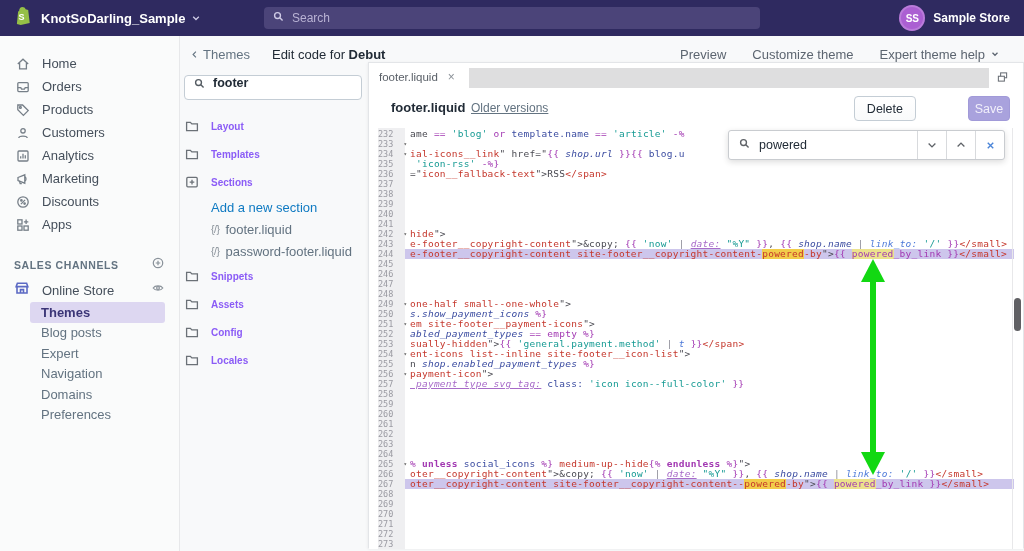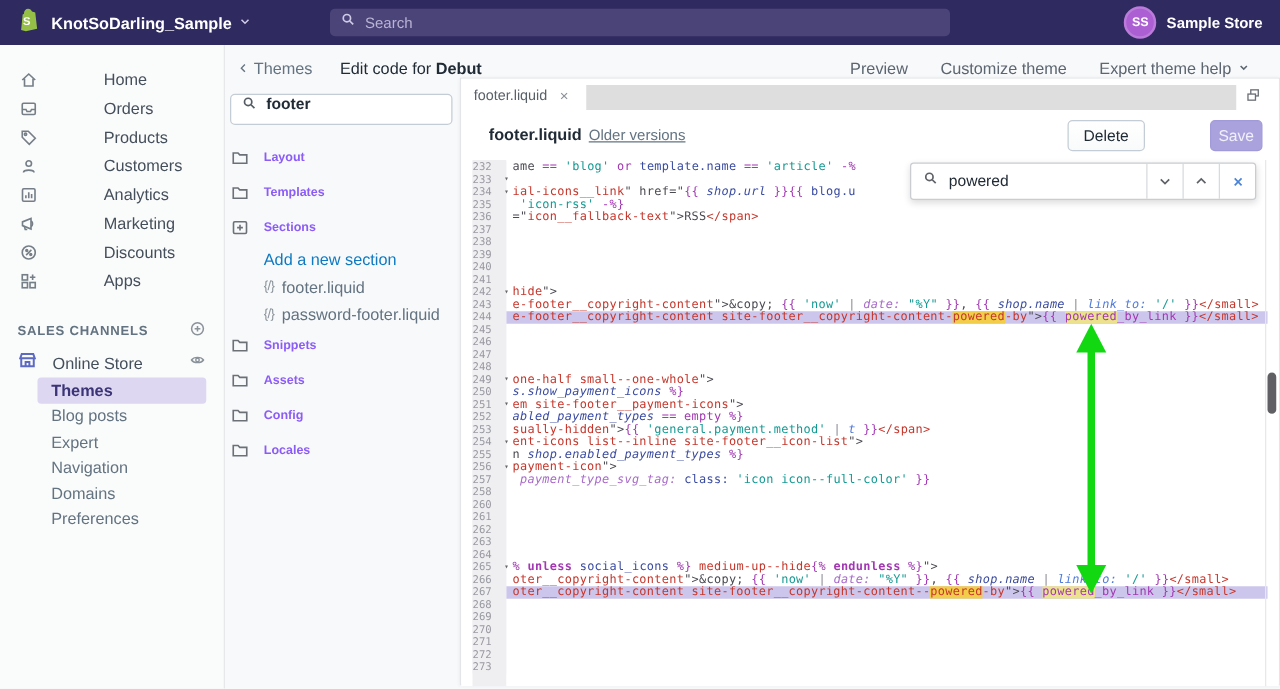--- a/index.html
+++ b/index.html
@@ -25,21 +25,21 @@
   .crumb .back { color:#637381; cursor:pointer; display:flex; align-items:center; }
   .crumb .back svg { margin-right:4px; }
   .page-title { margin-left:22px; color:#212b36; font-size:13px; }
   .page-title b { font-weight:bold; }
   .head-actions { position:absolute; right:24px; display:flex; align-items:center; gap:26px; color:#5c6570; font-size:13px; }
   .head-actions .act { cursor:pointer; display:flex; align-items:center; gap:5px; }
 
   
   .sidebar { position:absolute; left:0; top:36px; width:180px; height:515px; background:#fafbfb; border-right:1px solid #e7e8ea; z-index:6; }
   .side-list { margin-top:16px; }
-  .side-item { height:23px; display:flex; align-items:center; padding:0 14px; color:#454f5b; font-size:13px; cursor:pointer;gap:41px; }
+  .side-item { height:23px; display:flex; align-items:center; padding:0 14px; color:#454f5b; font-size:13px; cursor:pointer; }
   .side-item .ic { width:18px; height:18px; color:#767f88; display:flex; align-items:center; justify-content:center; }
   .side-item .lbl { margin-left:10px; font-weight:500; }
   .sales-row { margin-top:18px; height:22px; display:flex; align-items:center; padding:0 14px; }
   .sales-row .sc-label { color:#637381; font-size:10.5px; font-weight:bold; letter-spacing:.6px; flex:1; }
   .sales-row .ic { color:#8a929a; cursor:pointer; }
   .store-row { height:24px; display:flex; align-items:center; padding:0 14px; margin-top:2px; cursor:pointer; }
   .store-row .ic { width:18px; color:#5c6ac4; }
   .store-row .lbl { margin-left:10px; font-size:13px; color:#454f5b; font-weight:500; flex:1; }
   .store-row .eye { color:#8a929a; }
   .sub-item { height:20.5px; display:flex; align-items:center; padding-left:41px; font-size:13px; color:#637381; cursor:pointer; }
@@ -76,21 +76,21 @@
   .gutterbg { position:absolute; left:9px; top:0; width:27px; height:421px; background:#efeff1; }
   #code-lines { position:absolute; left:9px; top:1px; width:636px; }
   .crow { display:flex; height:10px; line-height:10px; }
   .gut { width:27px; flex:0 0 27px; background:#efeff1; color:#9a9aa2; font-family:"DejaVu Sans Mono",monospace; font-size:8.5px; text-align:left; padding-right:5px; position:relative; }
   .gut .fold { position:absolute; right:-2px; top:0px; font-size:6px; color:#666; }
   .cl { flex:1; padding-left:5px; white-space:pre; font-family:"DejaVu Sans Mono",monospace; font-size:9.5px; letter-spacing:.25px; color:#4a4a52; overflow:hidden; }
   .row-hl .cl { background:#cdc6ec; }
   .c-d { color:#4a4a52; } .c-r { color:#c5372c; } .c-p { color:#a238b2; }
   .c-pb { color:#a238b2; font-weight:bold; } .c-t { color:#159a93; }
   .c-n { color:#3a4ba0; } .c-ni { color:#3a4ba0; font-style:italic; }
-  .c-pi { color:#a86bc9; font-style:italic; } .c-bi { color:#4f7bd9; font-style:italic; }
+  .c-pi { color:#a86bc9; font-style:italic;text-decoration:underline; } .c-bi { color:#4f7bd9; font-style:italic; }
   .c-g { color:#8a8a95; }
   .c-hl { background:#f2cd4a; } .c-hl2 { background:#ece28d; }
   .vline { position:absolute; right:10px; top:65px; width:1px; height:421px; background:#e8e8ea; }
   .scroll-thumb { position:absolute; right:2px; top:235px; width:7px; height:33px; background:#606064; border-radius:4px; cursor:pointer; }
 
   
   .findbox { position:absolute; left:359px; top:67px; width:277px; height:30px; background:#fff; border:1px solid #c9ccd0; border-radius:3px; box-shadow:0 2px 6px rgba(0,0,0,.14); display:flex; align-items:center; z-index:20; }
   .findbox .fb-input { flex:1; display:flex; align-items:center; padding-left:9px; height:100%; }
   .findbox .fb-input input { border:none; outline:none; font-size:12.5px; color:#212b36; margin-left:8px; width:130px; font-family:"Liberation Sans",sans-serif; }
   .fb-btn { width:29px; height:100%; border-left:1px solid #d8dadd; display:flex; align-items:center; justify-content:center; color:#5f6368; cursor:pointer; }
@@ -479,20 +479,24 @@
           </div>
           <div class="crow">
             <span class="gut">257</span>
             <span class="cl"><span class="c-pi"> payment_type_svg_tag:</span><span class="c-n"> class:</span><span class="c-t"> 'icon icon--full-color'</span><span class="c-p"> }}</span></span>
           </div>
           <div class="crow">
             <span class="gut">258</span>
             <span class="cl"></span>
           </div>
           <div class="crow">
+            <span class="gut">259</span>
+            <span class="cl"></span>
+          </div>
+          <div class="crow">
             <span class="gut">260</span>
             <span class="cl"></span>
           </div>
           <div class="crow">
             <span class="gut">261</span>
             <span class="cl"></span>
           </div>
           <div class="crow">
             <span class="gut">262</span>
             <span class="cl"></span>

